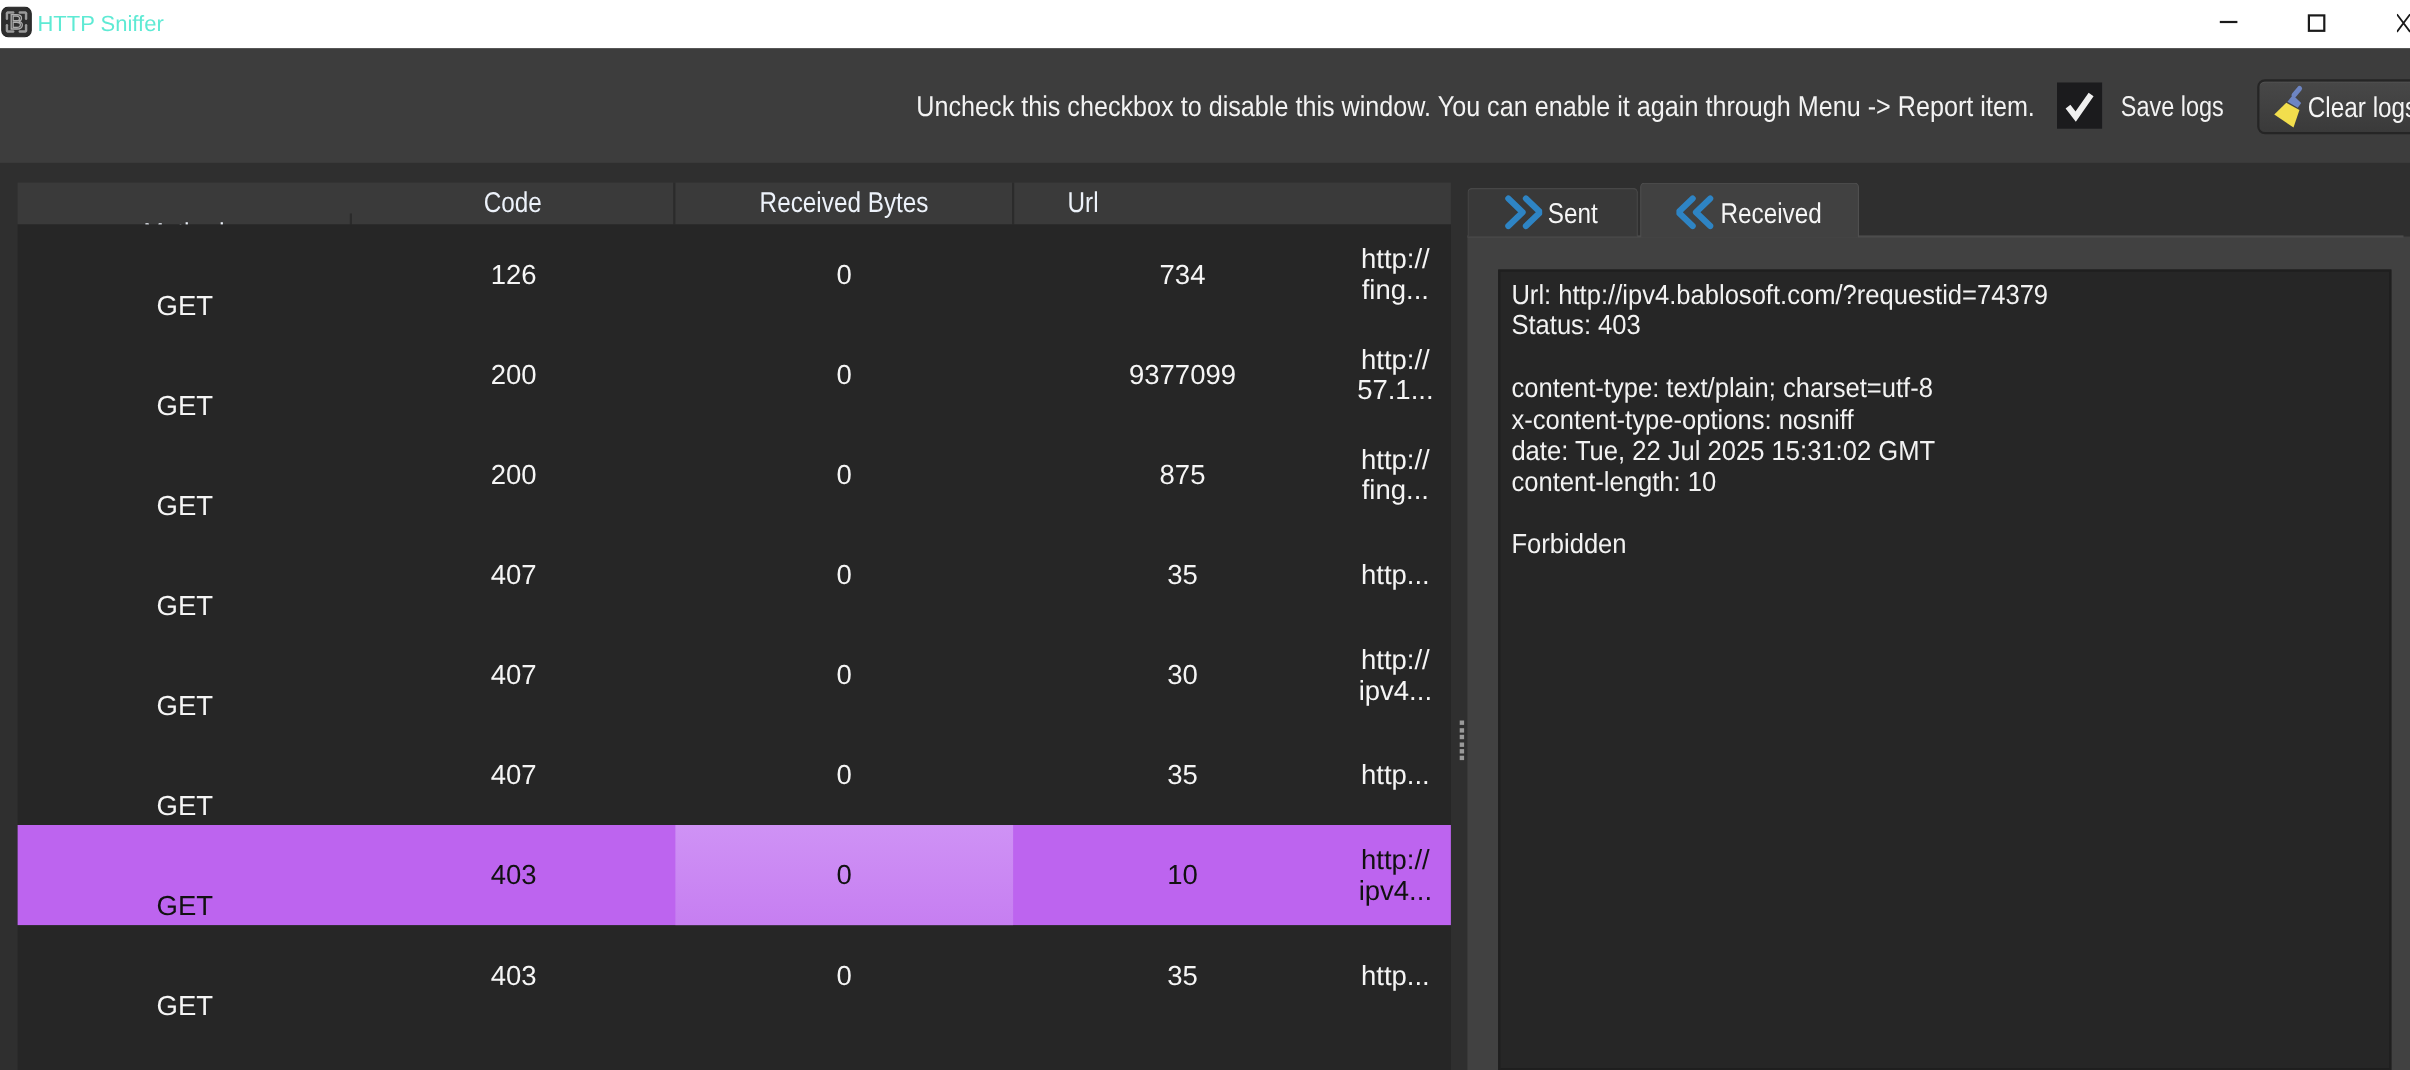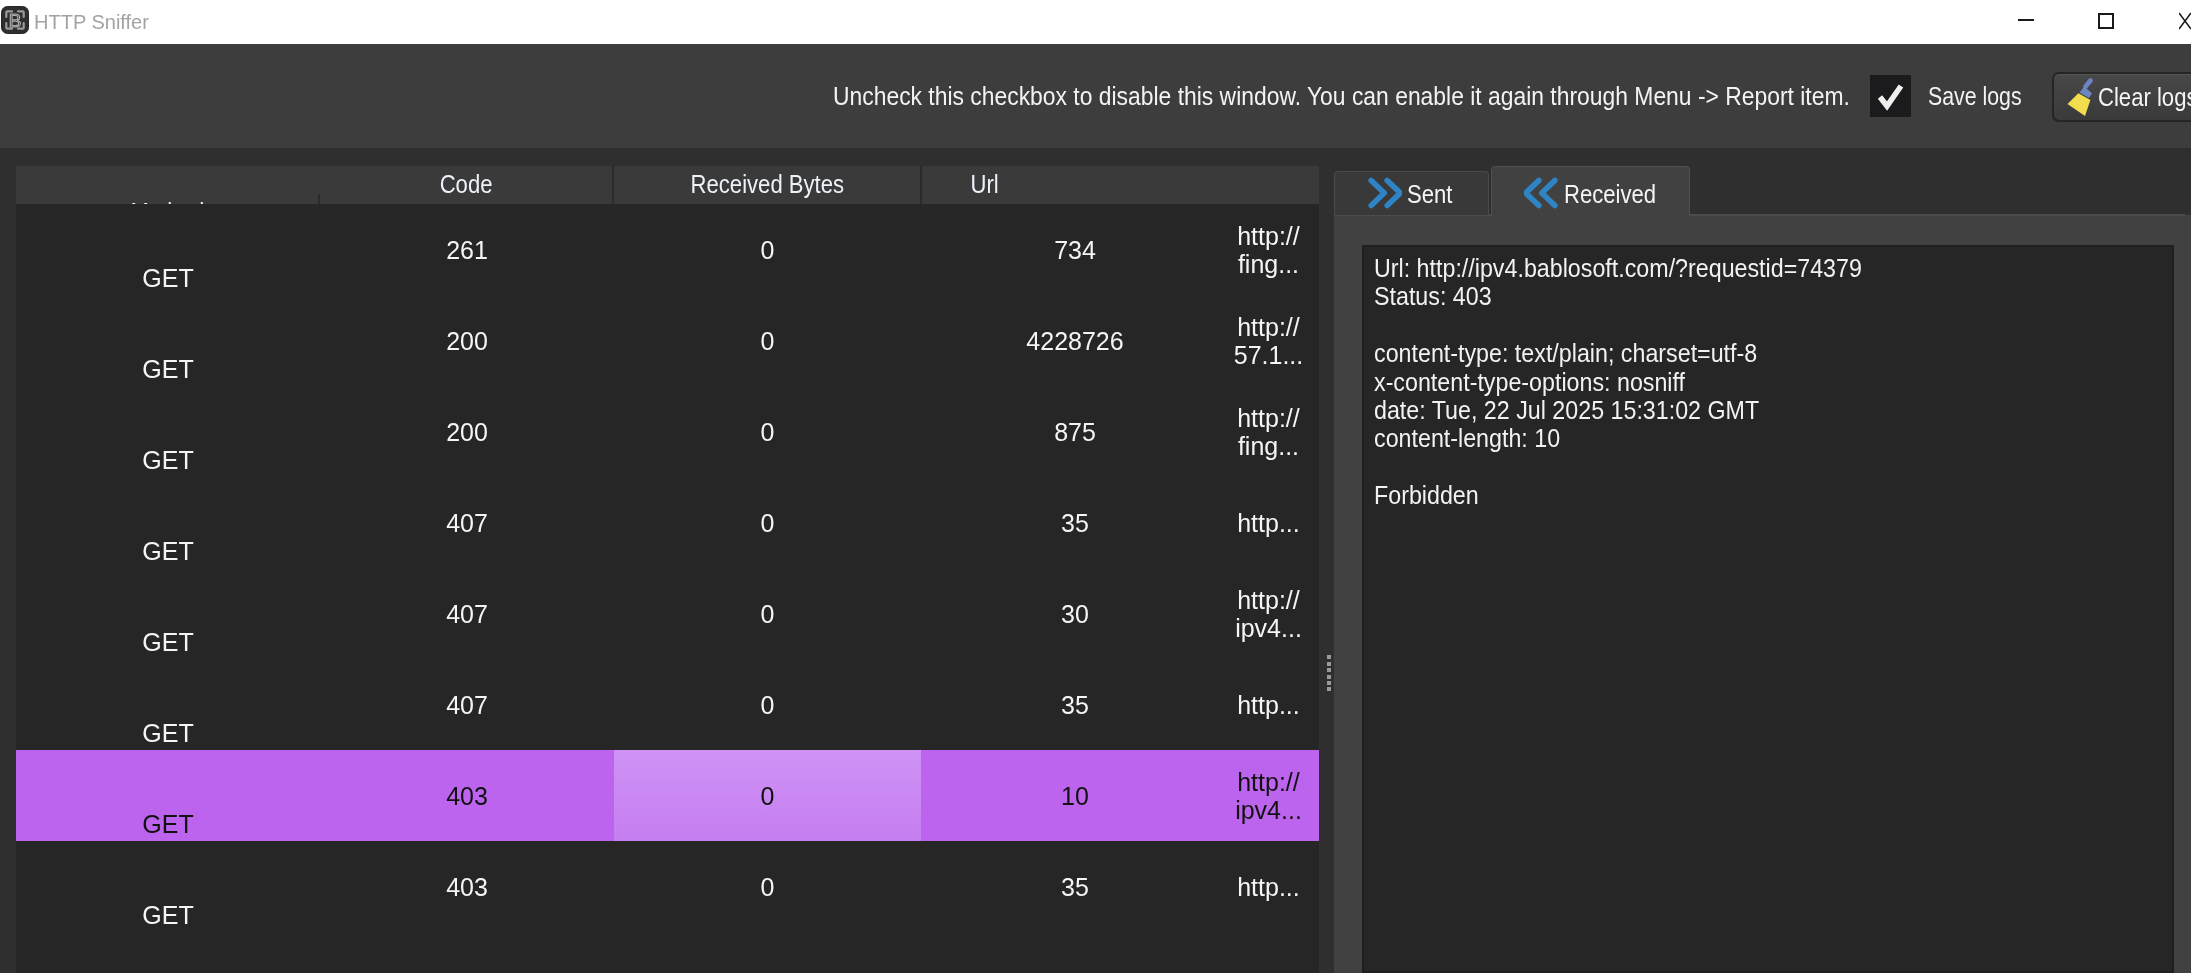--- a/index.html
+++ b/index.html
@@ -2,21 +2,21 @@
 <html><head>
 <meta charset="utf-8">
 <style>
   * { margin:0; padding:0; box-sizing:border-box; }
   html,body { width:2191px; height:973px; overflow:hidden; }
   body { font-family:"Liberation Sans", sans-serif; background:#2f2f2f; position:relative; }
   .abs { position:absolute; }
 
   
   #titlebar { left:0; top:0; width:2191px; height:44px; background:#ffffff; }
-  #title-text { left:34px; top:0; height:44px; line-height:44px; font-size:20px; color:#a3a3a3; }
+  #title-text { left:34px; top:0; height:44px; line-height:44px; font-size:20px; color:#5eead4; }
   #btn-min { left:2018px; top:19px; width:16px; height:2px; background:#1a1a1a; }
   #btn-max { left:2098px; top:13px; width:16px; height:16px; border:2px solid #1a1a1a; }
 
   
   #toolbar { left:0; top:44px; width:2191px; height:104px; background:#3d3d3d; }
   .tb-text { color:#f3f3f3; font-size:26px; line-height:104px; height:104px; white-space:nowrap; }
   #tb-msg { transform:scaleX(0.88); transform-origin:left center; }
   #tb-save { transform:scaleX(0.82); transform-origin:left center; }
   #cb { left:1870px; top:75px; width:41px; height:42px; background:#1b1b1d; }
   #clearbtn { left:2052px; top:72px; width:260px; height:50px; border:2px solid #252525;
@@ -99,30 +99,30 @@
 <div id="tbl-header" class="abs">
   <div class="hc c0"><span>Method</span></div>
   <div class="hc c1"><span>Code</span></div>
   <div class="hc c3"><span>Received Bytes</span></div>
   <div class="hc c4"><span>Url</span></div>
 </div>
 
 <div id="tbl-body" class="abs">
   <div class="row" style="top:0px">
       <div class="c c0">GET</div>
-      <div class="c c1">261</div>
+      <div class="c c1">126</div>
       <div class="c c2">0</div>
       <div class="c c3">734</div>
       <div class="c c4">http://<br>fing...</div>
     </div>
   <div class="row" style="top:91px">
       <div class="c c0">GET</div>
       <div class="c c1">200</div>
       <div class="c c2">0</div>
-      <div class="c c3">4228726</div>
+      <div class="c c3">9377099</div>
       <div class="c c4">http://<br>57.1...</div>
     </div>
   <div class="row" style="top:182px">
       <div class="c c0">GET</div>
       <div class="c c1">200</div>
       <div class="c c2">0</div>
       <div class="c c3">875</div>
       <div class="c c4">http://<br>fing...</div>
     </div>
   <div class="row" style="top:273px">

